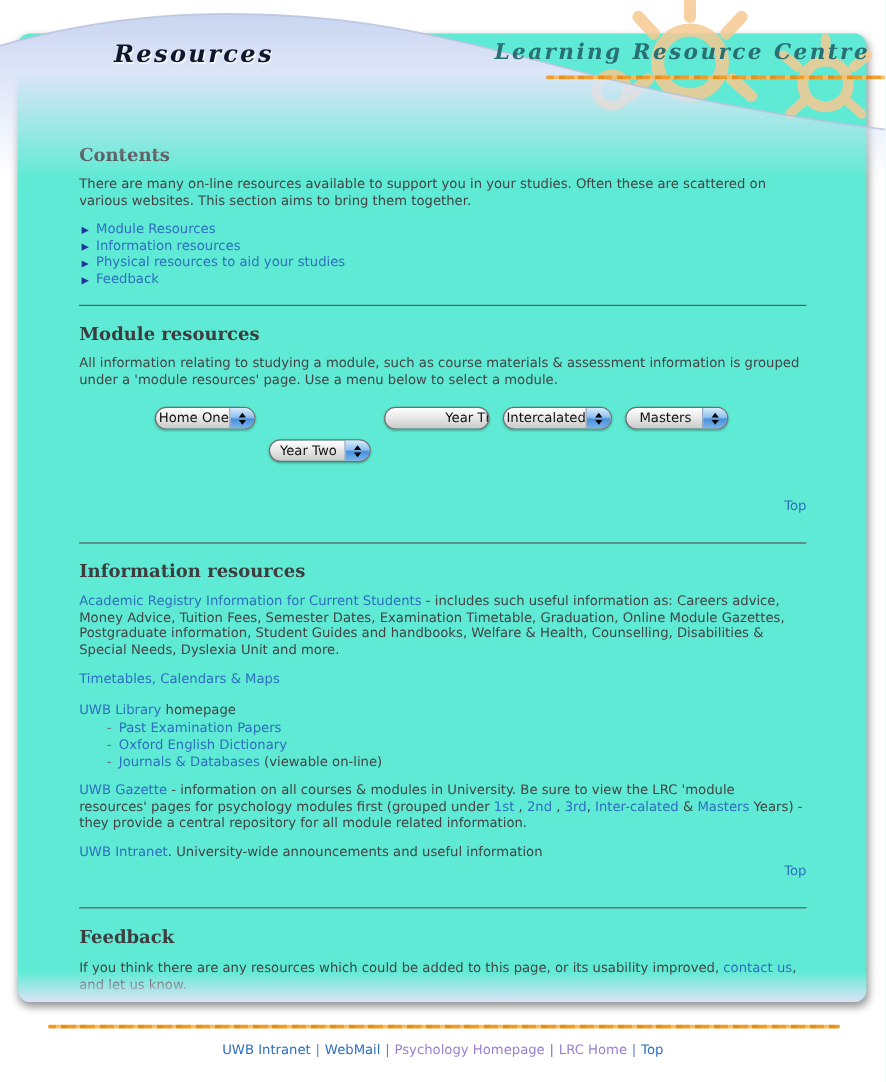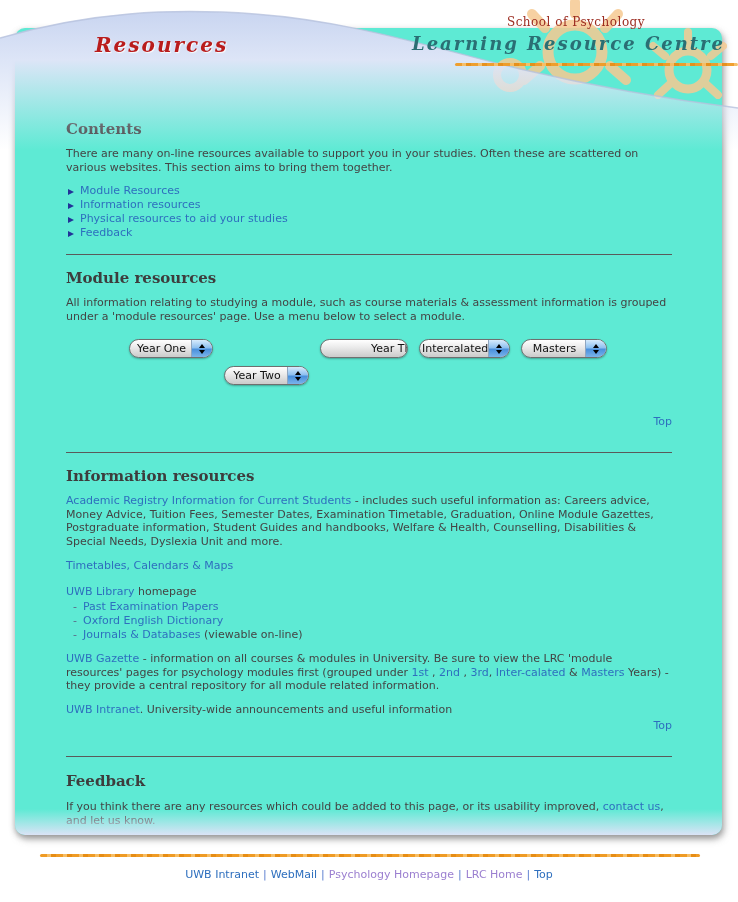--- a/index.html
+++ b/index.html
@@ -13,21 +13,21 @@
     box-sizing:border-box;padding:92px 50px 0 51px;}
   .box-bottom-fade{position:absolute;left:0;right:0;bottom:0;height:26px;
     border-radius:0 0 10px 10px;
     background:linear-gradient(rgba(223,229,247,0),#dbe3f6);}
 
   
   .header{position:absolute;left:0;top:0;width:738px;height:150px;z-index:5;pointer-events:none;}
   .header svg{position:absolute;left:0;top:0;}
   .page-title{position:absolute;left:95px;top:33px;
     font-family:"DejaVu Serif","Liberation Serif",serif;font-style:italic;font-weight:bold;
-    font-size:20px;letter-spacing:2px;color:#b91c1c;
+    font-size:20px;letter-spacing:2px;color:#0f172a;
     text-shadow:1px 1px 1px rgba(255,255,255,.9);}
   .school{position:absolute;left:430px;top:15px;width:292px;text-align:center;
     font-family:"DejaVu Serif","Liberation Serif",serif;font-size:12px;color:#9c2c21;letter-spacing:.5px;}
   .site-title{position:absolute;left:412px;top:33px;width:326px;text-align:left;
     font-family:"DejaVu Serif","Liberation Serif",serif;font-style:italic;font-weight:bold;
     font-size:18px;letter-spacing:2px;color:#2a6f74;}
   .header-line{position:absolute;left:455px;top:63px;width:283px;height:3px;border-radius:2px;
     background:repeating-linear-gradient(90deg,#ef9b25 0 7px,#f7bd63 7px 11px,#e78d14 11px 16px);
     opacity:.95;}
 
@@ -48,21 +48,21 @@
   .mt12{margin-top:12px;}.mt14{margin-top:14px;}.mt15{margin-top:15px;}
   .mt24{margin-top:24px;}.mt10{margin-top:10px;}.mt11{margin-top:11px;}
 
   
   ul.arrow-list{list-style:none;margin:10px 0 0 0;padding:0 0 0 2px;}
   ul.arrow-list li{line-height:14px;display:flex;align-items:center;}
   .tri{width:0;height:0;border-top:3.5px solid transparent;border-bottom:3.5px solid transparent;
        border-left:6px solid #223399;display:inline-block;margin-right:6px;margin-top:2px;}
 
   
-  ul.dash-list{list-style:none;margin:2px 0 0 0;padding:0 0 0 7px;}
+  ul.dash-list{list-style:none;margin:2px 0 0 16px;padding:0 0 0 7px;}
   ul.dash-list li{line-height:14px;}
   .dash{color:#5a6a88;margin-right:6px;}
 
   
   .dd-row{display:flex;gap:11px;margin:16px 0 0 63px;}
   .dropdown{display:inline-flex;height:19px;border:1px solid #6f6f6f;border-radius:10px;
     background:linear-gradient(#ffffff,#ececec 40%,#cdcdcd 95%);
     box-shadow:0 1px 2px rgba(0,0,0,.3);overflow:hidden;align-items:center;box-sizing:border-box;}
   .dropdown:nth-child(1){width:84px;}
   .dropdown:nth-child(2){width:85px;margin-top:27px;}
@@ -108,21 +108,21 @@
       </li>
     </ul>
 
     <div class="rule"></div>
 
     <h2 class="mt14">Module resources</h2>
     <p>All information relating to studying a module, such as course materials &amp; assessment information is grouped under a 'module resources' page. Use a menu below to select a module.</p>
 
     <div class="dd-row">
       <div class="dropdown">
-        <span class="dd-label">Year One</span>
+        <span class="dd-label">Home One</span>
         <span class="dd-cap">
             <i class="up"></i>
             <i class="down"></i>
           </span>
       </div>
       <div class="dropdown">
         <span class="dd-label">Year Two</span>
         <span class="dd-cap">
             <i class="up"></i>
             <i class="down"></i>
@@ -221,21 +221,20 @@
         <path d="M711 56 L723 46" stroke-width="8"></path>
         <path d="M670 84 L658 95" stroke-width="8"></path>
         <path d="M706 84 L718 95" stroke-width="8"></path>
         <circle cx="510" cy="75" r="13" stroke-width="8"></circle>
       </g>
 
       <path d="M0,38 C90,12 170,8 255,14 C350,21 430,47 520,69 C610,90 690,102 738,108 L738,150 L0,150 Z" fill="url(#waveFill)" stroke="none"></path>
       <path d="M0,38 C90,12 170,8 255,14 C350,21 430,47 520,69 C610,90 690,102 738,108" fill="none" stroke="#b6c2dd" stroke-width="1.5" opacity="0.8"></path>
     </svg>
     <div class="page-title">Resources</div>
-    <div class="school">School of Psychology</div>
     <div class="site-title">Learning Resource Centre</div>
     <div class="header-line"></div>
   </div>
 
   <div class="footer-line"></div>
   <div class="footer-links">
     <a>UWB Intranet</a><span class="sep">|</span><a>WebMail</a><span class="sep">|</span><a class="visited">Psychology Homepage</a><span class="sep">|</span><a class="visited">LRC Home</a><span class="sep">|</span><a>Top</a>
   </div>
 
 </div>

